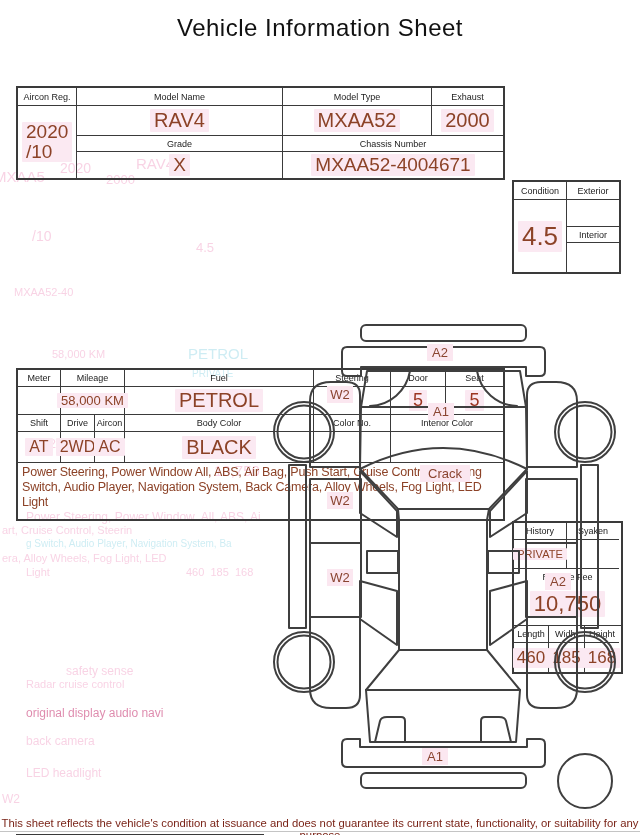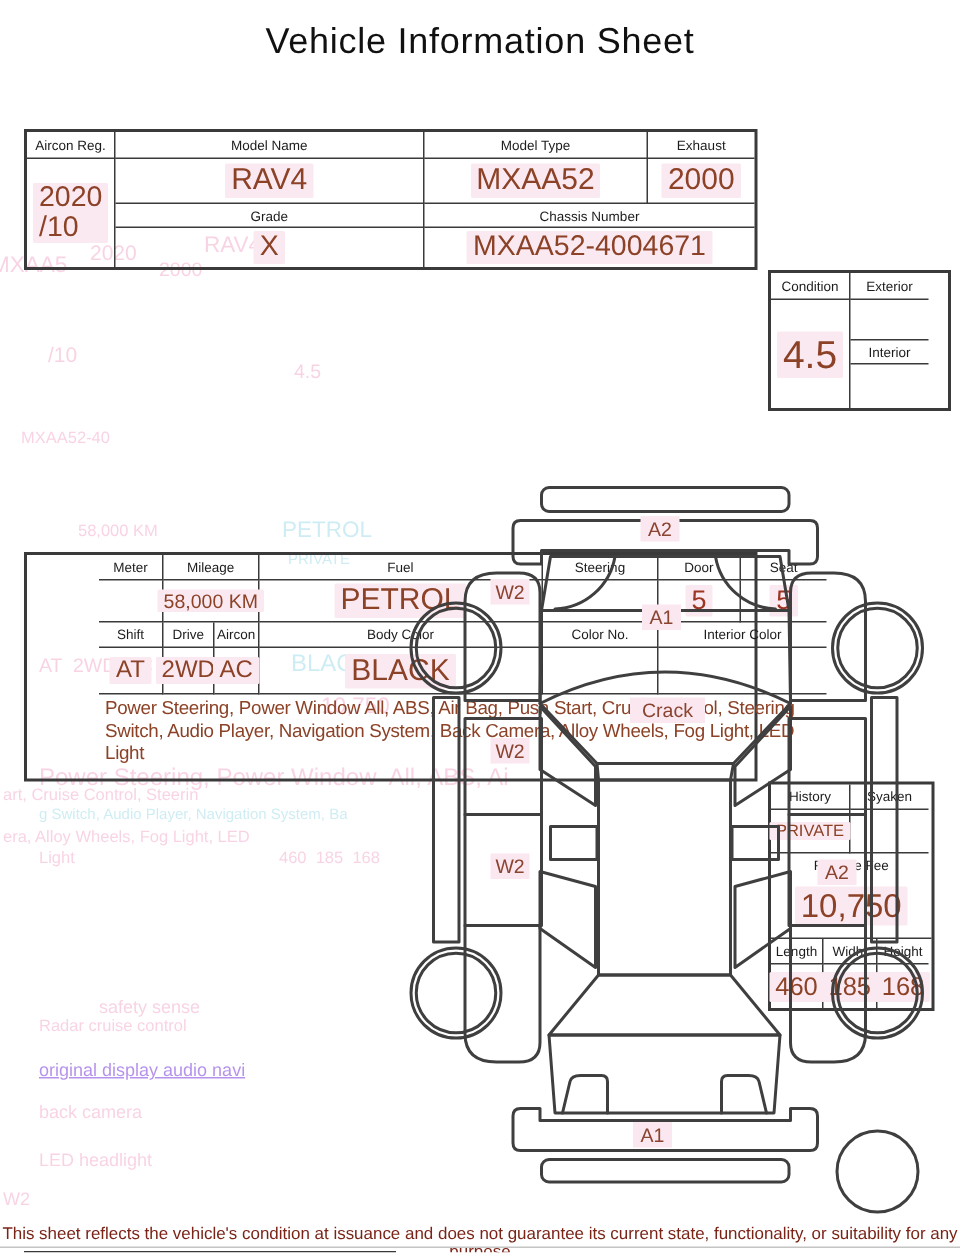--- a/index.html
+++ b/index.html
@@ -40,29 +40,29 @@
       <span class="ghost" style="left: 106px; top: 172px; font-size: 13px; color: rgb(242, 168, 203);">2000</span>
       <span class="ghost" style="left: 32px; top: 228px; font-size: 14px; color: rgb(242, 168, 203);">/10</span>
       <span class="ghost" style="left: 196px; top: 240px; font-size: 13px; color: rgb(242, 168, 203);">4.5</span>
       <span class="ghost" style="left: 14px; top: 286px; font-size: 11px; color: rgb(242, 168, 203);">MXAA52-40</span>
       <span class="ghost" style="left: 52px; top: 348px; font-size: 11px; color: rgb(242, 168, 203);">58,000 KM</span>
       <span class="ghost" style="left: 188px; top: 345px; font-size: 15px; color: rgb(158, 219, 232);">PETROL</span>
       <span class="ghost" style="left: 192px; top: 368px; font-size: 10px; color: rgb(158, 219, 232);">PRIVATE</span>
       <span class="ghost" style="left: 26px; top: 436px; font-size: 13px; color: rgb(242, 168, 203);">AT  2WD  AC</span>
       <span class="ghost" style="left: 194px; top: 434px; font-size: 16px; color: rgb(158, 219, 232);">BLACK</span>
       <span class="ghost" style="left: 214px; top: 462px; font-size: 15px; color: rgb(242, 168, 203);">10,750</span>
-      <span class="ghost" style="left: 26px; top: 510px; font-size: 16px; color: rgb(242, 168, 203);">Power Steering, Power Window  All, ABS, Ai</span>
+      <span class="ghost" style="left: 26px; top: 510px; font-size: 12px; color: rgb(242, 168, 203);">Power Steering, Power Window  All, ABS, Ai</span>
       <span class="ghost" style="left: 2px; top: 524px; font-size: 11px; color: rgb(242, 168, 203);">art, Cruise Control, Steerin</span>
       <span class="ghost" style="left: 26px; top: 538px; font-size: 10px; color: rgb(158, 219, 232);">g Switch, Audio Player, Navigation System, Ba</span>
       <span class="ghost" style="left: 2px; top: 552px; font-size: 11px; color: rgb(242, 168, 203);">era, Alloy Wheels, Fog Light, LED</span>
       <span class="ghost" style="left: 26px; top: 566px; font-size: 11px; color: rgb(242, 168, 203);">Light</span>
       <span class="ghost" style="left: 186px; top: 566px; font-size: 11px; color: rgb(242, 168, 203);">460  185  168</span>
       <span class="ghost" style="left: 26px; top: 664px; font-size: 12px; color: rgb(242, 168, 203); margin-left: 40px;">safety sense</span>
       <span class="ghost" style="left: 26px; top: 678px; font-size: 11px; color: rgb(242, 168, 203);">Radar cruise control</span>
-      <span class="ghost" style="left: 26px; top: 706px; font-size: 12px; color: #6d28d9; text-decoration: underline;">original display audio navi</span>
+      <span class="ghost" style="left: 26px; top: 706px; font-size: 12px; color: #be185d;">original display audio navi</span>
       <span class="ghost" style="left: 26px; top: 734px; font-size: 12px; color: rgb(242, 168, 203);">back camera</span>
       <span class="ghost" style="left: 26px; top: 766px; font-size: 12px; color: rgb(242, 168, 203);">LED headlight</span>
       <span class="ghost" style="left: 2px; top: 792px; font-size: 12px; color: rgb(242, 168, 203);">W2</span>
     </div>
 
   <div class="title layer-content">Vehicle Information Sheet</div>
 
   <div class="box layer-content" style="left:16px;top:58px;width:489px;height:94px;">
     <div class="grid" style="grid-template-columns:59px 206px 149px 71px;grid-template-rows:18px 30px 16px 26px;">
       <div class="hdr br bb">Aircon Reg.</div>
@@ -87,35 +87,35 @@
 
       <div class="val br" style="font-size:19px;">
           <span class="hl">X</span>
         </div>
       <div class="val" style="grid-column:3/5;font-size:19px;">
           <span class="hl">MXAA52-4004671</span>
         </div>
     </div>
   </div>
 
-  <div class="box layer-content" style="left:512px;top:58px;width:122px;height:94px;">
+  <div class="box layer-content" style="left:512px;top:58px;width:109px;height:94px;">
     <div class="grid" style="grid-template-columns:53px 52px;grid-template-rows:18px 27px 16px 29px;">
       <div class="hdr br bb">Condition</div>
       <div class="hdr bb">Exterior</div>
       <div class="val br" style="grid-row:2/5;font-size:26px;">
           <span class="hl">4.5</span>
         </div>
       <div class="val bb"></div>
       <div class="hdr bb">Interior</div>
       <div class="val"></div>
     </div>
   </div>
 
   <div class="box layer-content" style="left:16px;top:152px;width:489px;height:153px;">
-    <div class="grid" style="grid-template-columns:43px 34px 30px 189px 77px 55px 57px;grid-template-rows:17px 28px 17px 31px 14px 42px;padding-left:48px;">
+    <div class="grid" style="grid-template-columns:43px 34px 30px 189px 77px 55px 57px;grid-template-rows:17px 28px 17px 31px 14px 42px;">
       <div class="hdr br bb">Meter</div>
       <div class="hdr br bb" style="grid-column:2/4;">Mileage</div>
       <div class="hdr br bb">Fuel</div>
       <div class="hdr br bb">Steering</div>
       <div class="hdr br bb">Door</div>
       <div class="hdr bb">Seat</div>
 
       <div class="val br bb"></div>
       <div class="val br bb" style="grid-column:2/4;font-size:13px;">
           <span class="hl">58,000 KM</span>

